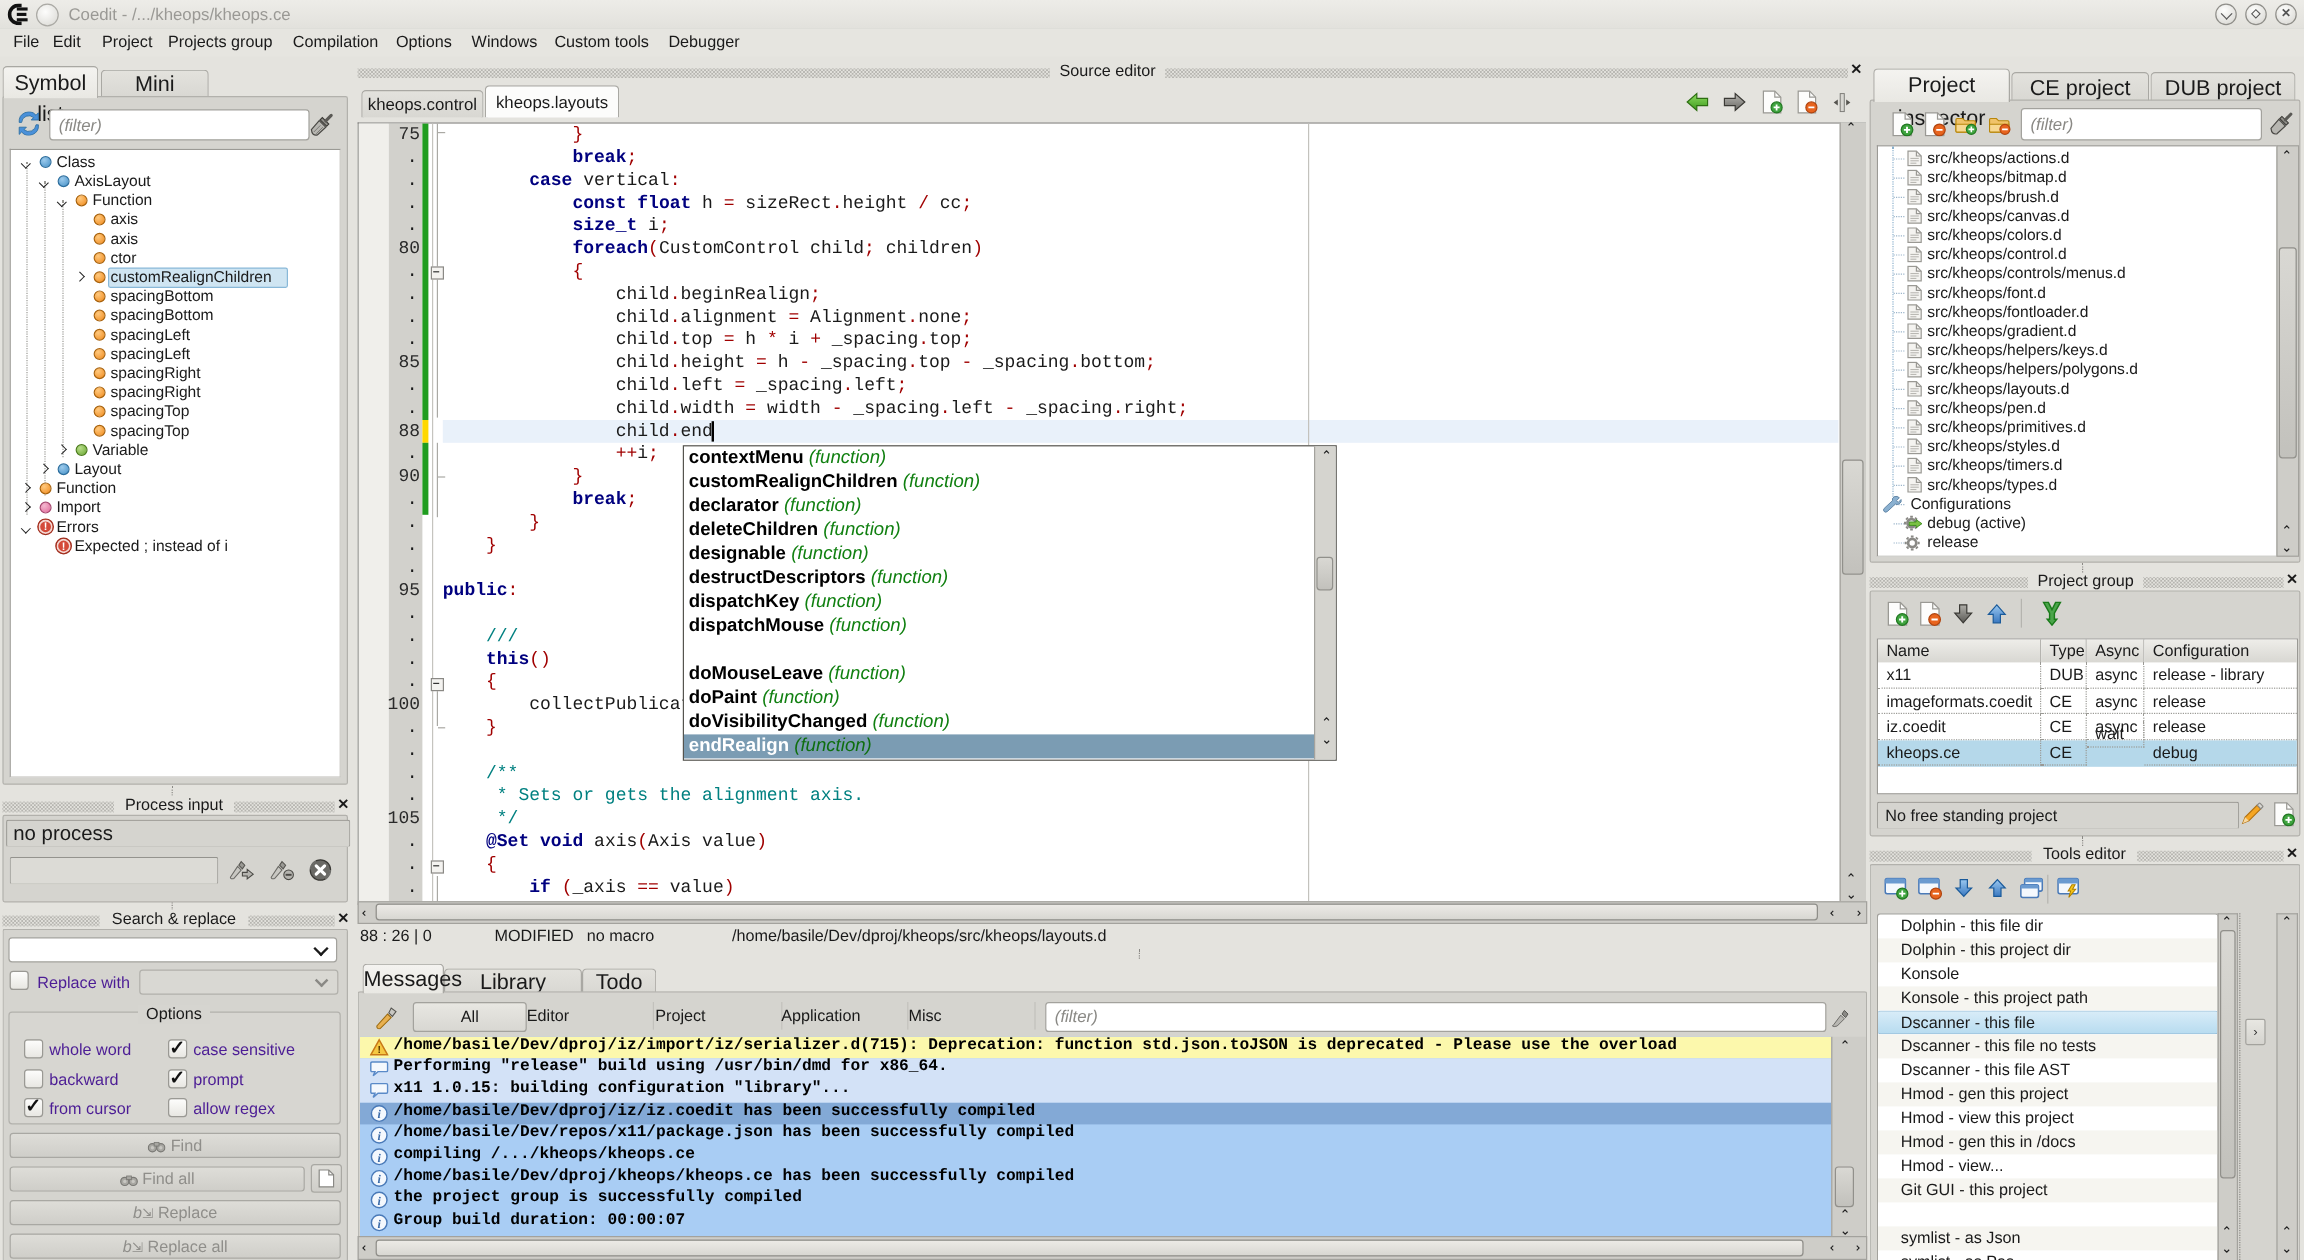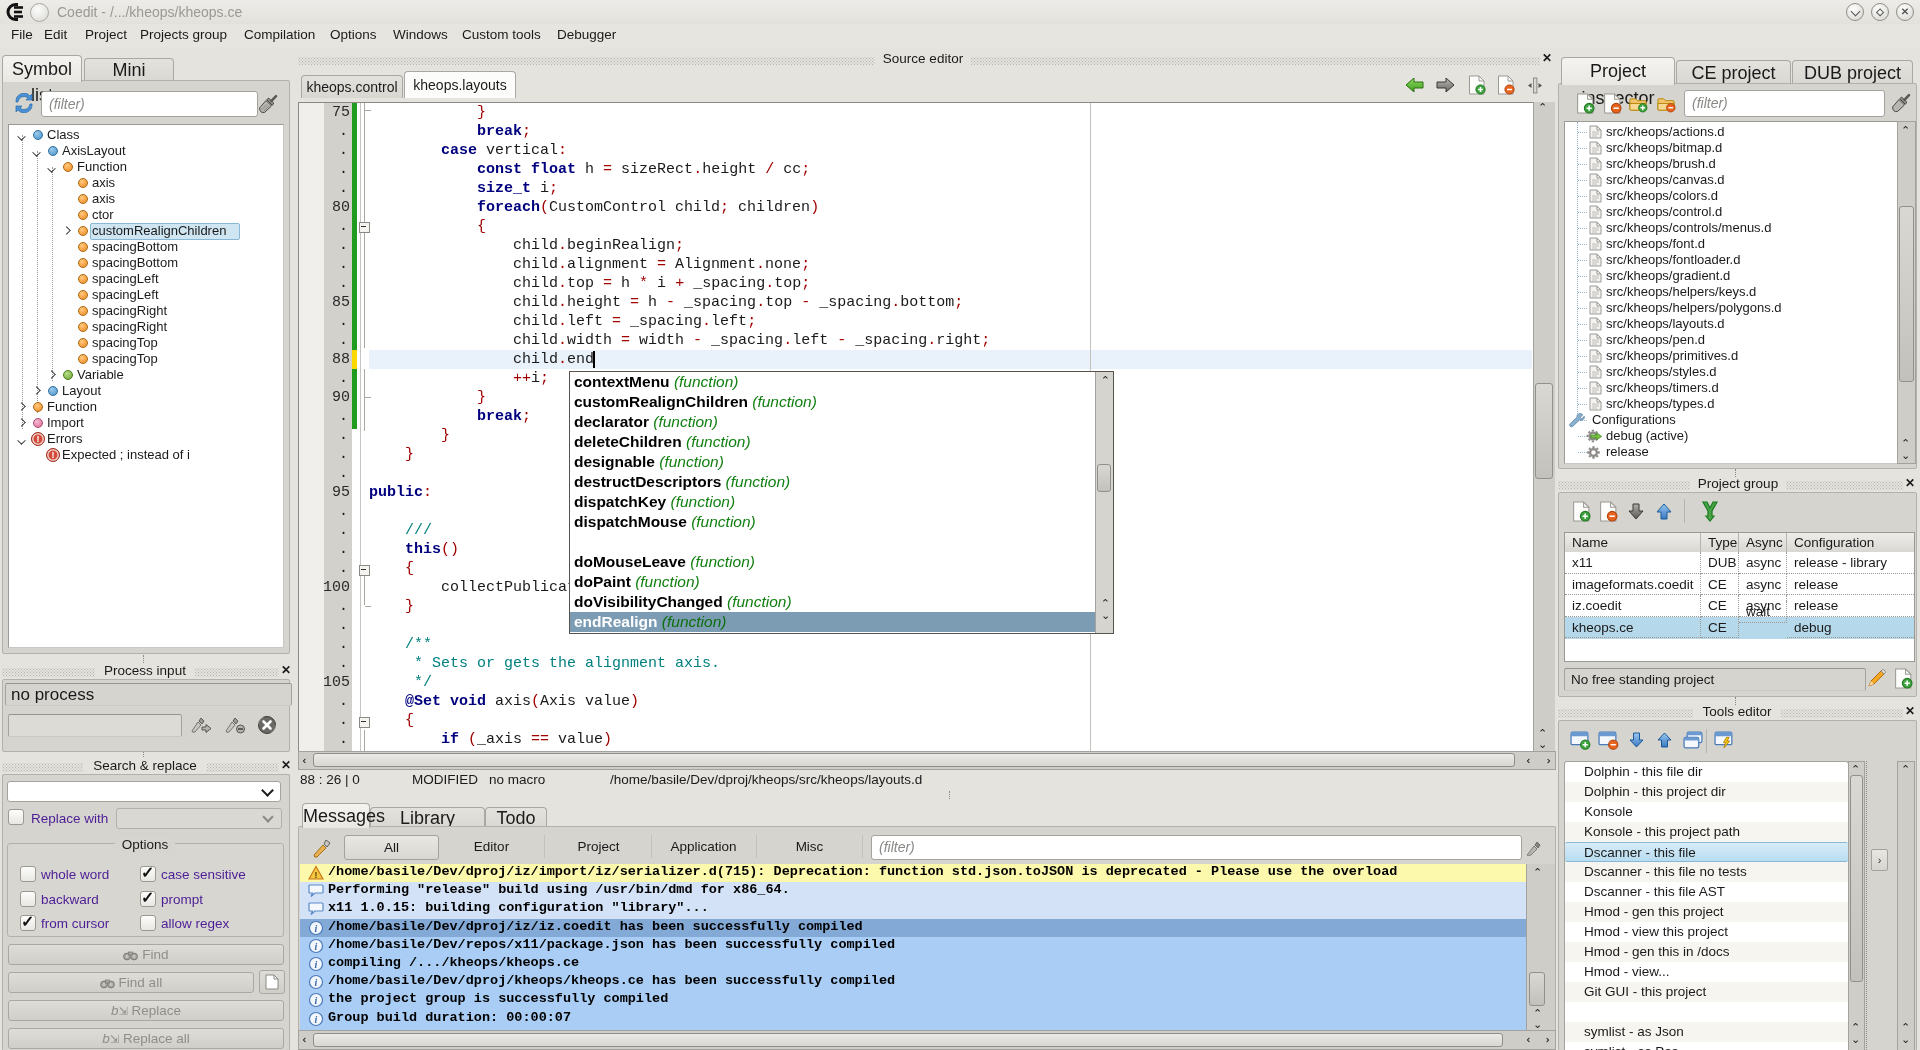--- a/index.html
+++ b/index.html
@@ -445,21 +445,21 @@
 <div class="panel" style="left:298px;top:826px;width:1256px;height:224px;border-bottom:none;z-index:2;"></div>
 <svg class="abs" style="left:311px;top:838px;z-index:4;" width="22" height="20" viewBox="0 0 22 20">
  <path d="M3 17 L12 7 L15 10 L6 19 Q3 20 3 17 Z" fill="#e8b050" stroke="#9a6a10" stroke-width="0.9"></path>
  <path d="M13 6 L16 9 L19 5 L15 2 Z" fill="#c8c7c2" stroke="#55544f" stroke-width="0.9"></path>
 </svg>
 <div class="abs" style="left:344px;top:835px;width:93px;height:23px;background:linear-gradient(#e8e7e2,#d8d7d2);border:1px solid #a3a29d;border-radius:3px;z-index:4;text-align:center;line-height:23px;font-size:13.5px;">All</div>
 <div class="abs mgseg" style="left:439px;z-index:4;">Editor</div>
 <div class="abs mgseg" style="left:546px;z-index:4;">Project</div>
 <div class="abs mgseg" style="left:651px;z-index:4;">Application</div>
 <div class="abs mgseg" style="left:757px;z-index:4;">Misc</div>
-<style>.mgseg{top:835px;width:105px;height:23px;text-align:center;line-height:23px;font-size:13.5px;border-right:1px solid #c2c1bc;}</style>
+<style>.mgseg{top:835px;width:105px;height:23px;line-height:23px;font-size:13.5px;border-right:1px solid #c2c1bc;}</style>
 <div class="abs inp" style="left:871px;top:835px;width:642px;height:23px;z-index:4;line-height:23px;padding-left:7px;font-size:14px;"><span class="ph">(filter)</span></div>
 <svg class="abs" style="left:1524px;top:838px;z-index:4;" width="20" height="20" viewBox="0 0 20 20">
  <path d="M4 16 L10 8 L13 11 L7 17 Q4 18 3 17 Z" fill="#b8b7b2" stroke="#6a6965" stroke-width="0.8"></path>
  <path d="M11 7 L14 10 L16 7 L13 4 Z" fill="#8a8985" stroke="#55544f" stroke-width="0.8"></path>
 </svg>
 <div class="abs" style="left:300px;top:864px;width:1226px;height:166px;background:#a9cdf4;z-index:3;overflow:hidden;" id="msglist">
 <style>.mr{position:absolute;left:0;width:1300px;height:18.2px;line-height:18.2px;font:bold 13.5px "Liberation Mono";white-space:pre;color:#000;}
 .mi{position:absolute;left:8px;width:16px;height:16px;}</style>
 <div class="mr" style="top:0px;background:#fcf8ac;"><svg class="mi" style="top:1px;" viewBox="0 0 16 16">
         <path d="M8 1.5 L15 14 L1 14 Z" fill="#f5c842" stroke="#c87818" stroke-width="1.2"></path>

